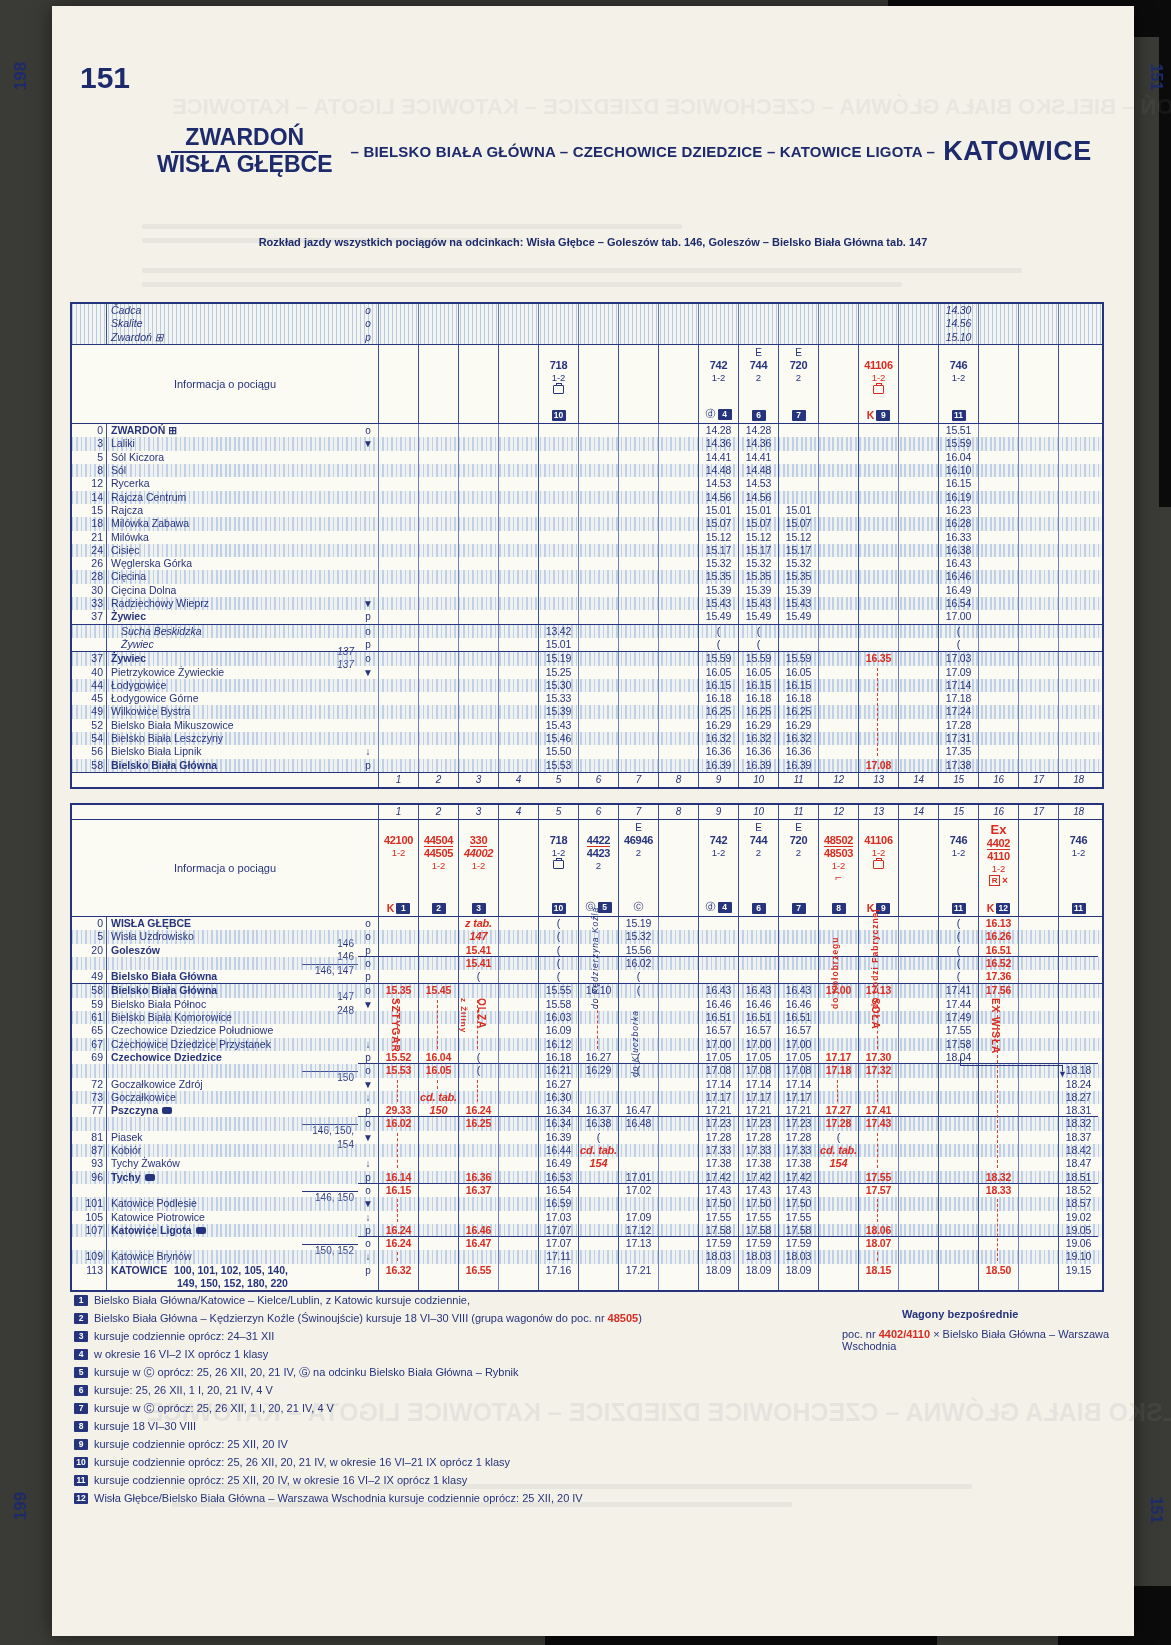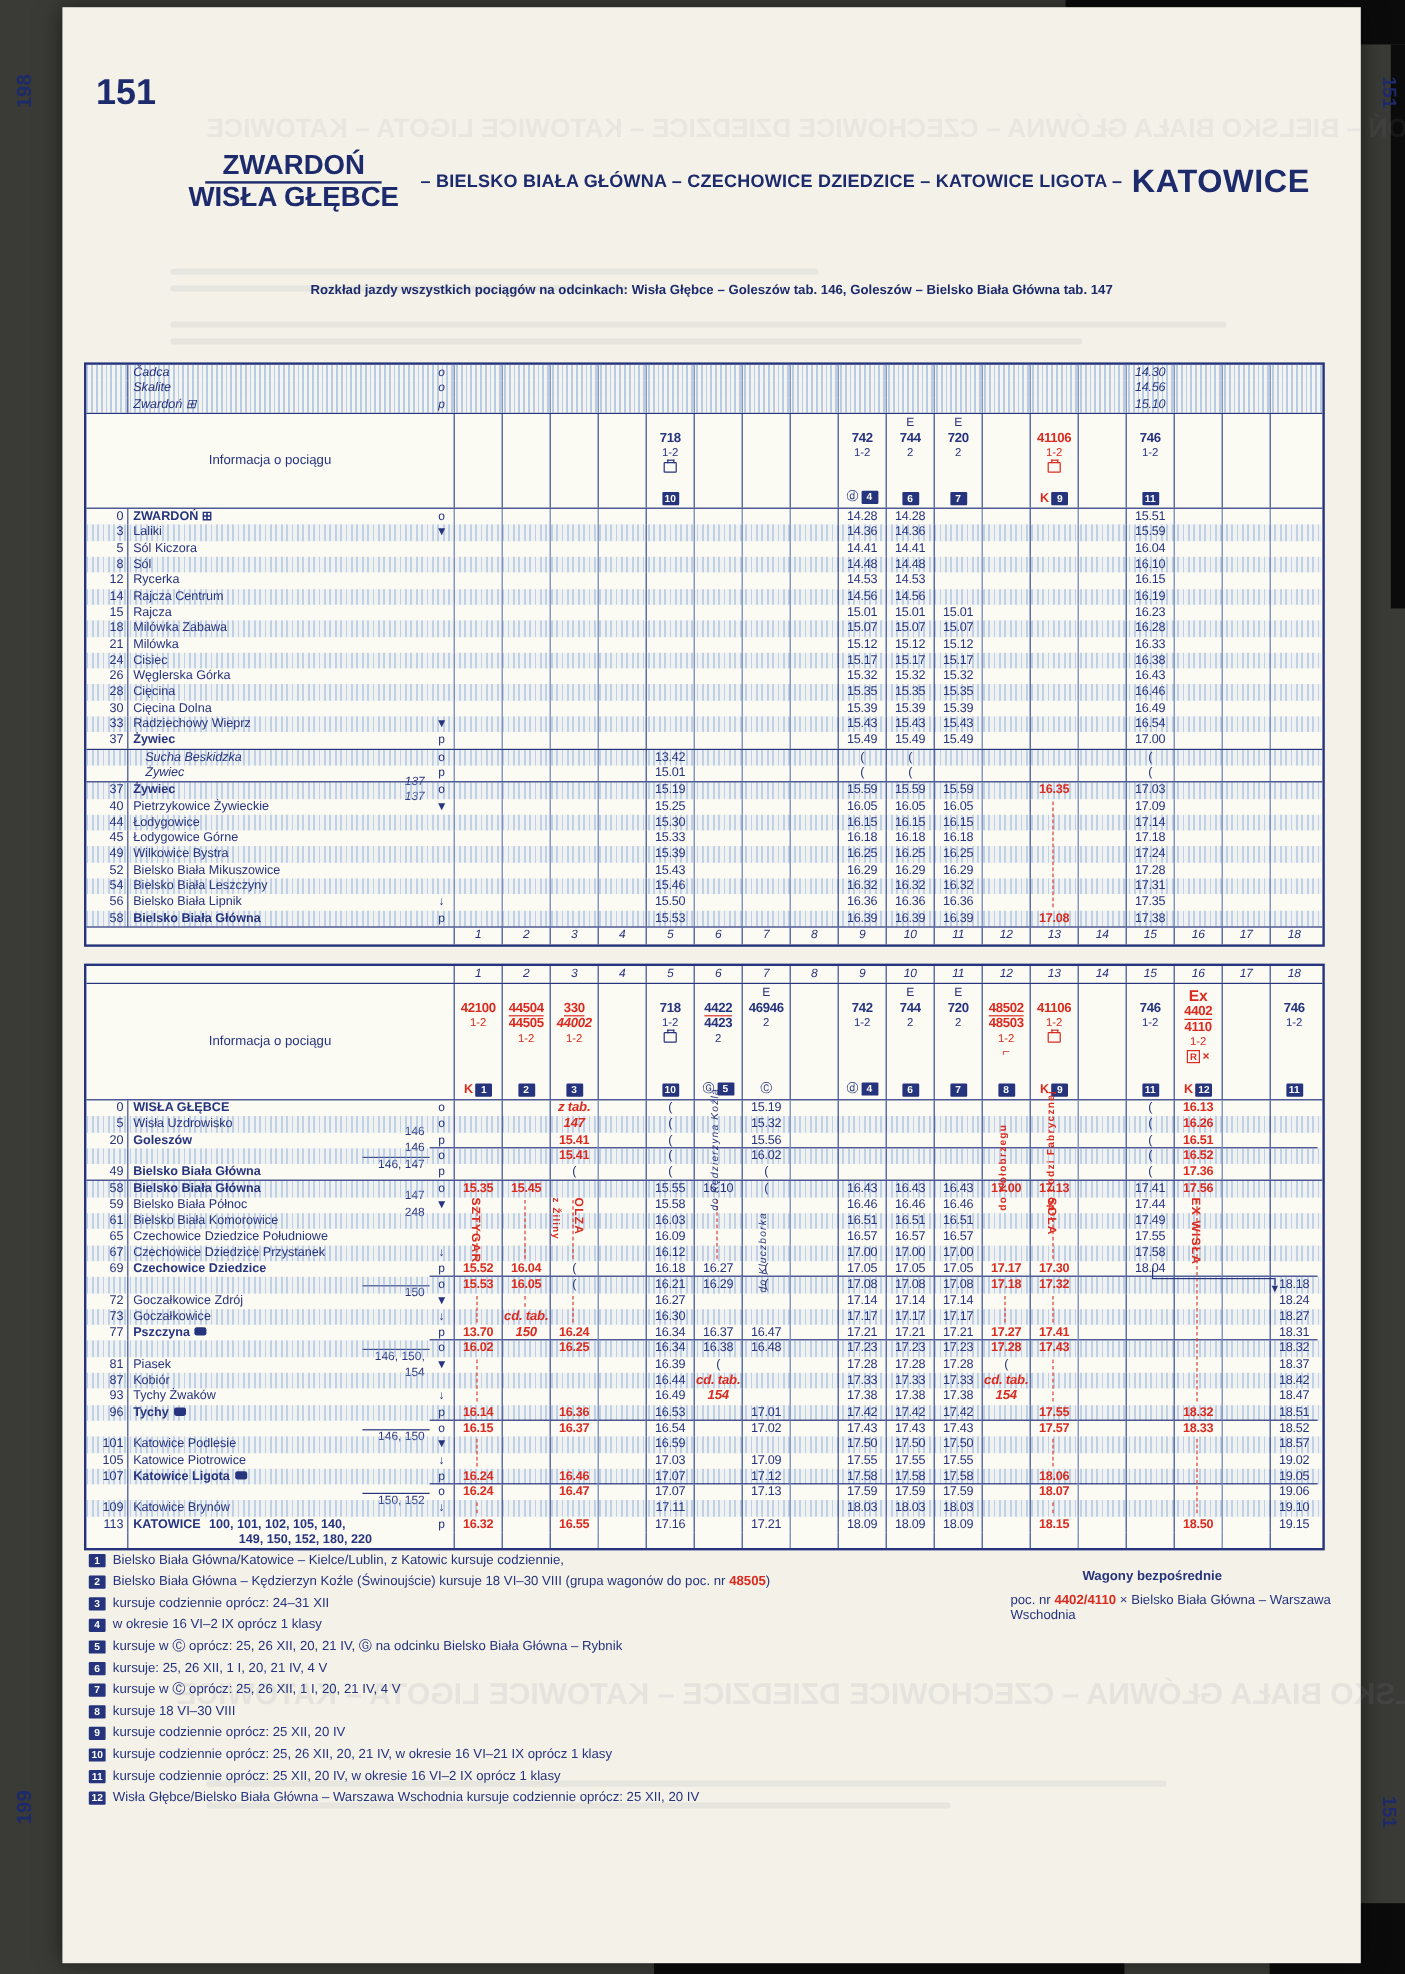--- a/index.html
+++ b/index.html
@@ -1422,21 +1422,21 @@
         <span class="c-t strong"></span>
         <span class="c-t strong"></span>
         <span class="c-t"></span>
         <span class="c-t strong">18.27</span>
       </div>
       <div class="t-row dual-top">
         <span class="c-km">77</span>
         <span class="c-name bold">Pszczyna<span class="st-icon"></span></span>
         <span class="c-tabs">146, 150, 154</span>
         <span class="c-mark">p</span>
-        <span class="c-t strong rt">13.70</span>
+        <span class="c-t strong rt">29.33</span>
         <span class="c-t strong rti">150</span>
         <span class="c-t strong rt">16.24</span>
         <span class="c-t"></span>
         <span class="c-t strong">16.34</span>
         <span class="c-t strong">16.37</span>
         <span class="c-t strong">16.47</span>
         <span class="c-t"></span>
         <span class="c-t strong">17.21</span>
         <span class="c-t strong">17.21</span>
         <span class="c-t strong">17.21</span>
@@ -1731,21 +1731,21 @@
         <span class="c-t strong"></span>
         <span class="c-t strong rt">18.15</span>
         <span class="c-t"></span>
         <span class="c-t strong"></span>
         <span class="c-t strong rt">18.50</span>
         <span class="c-t"></span>
         <span class="c-t strong">19.15</span>
       </div>
       <div class="t-row">
         <span class="c-km"></span>
-        <span class="c-name bold" style="padding-left: 92px;">149, 150, 152, 180, 220</span>
+        <span class="c-name bold" style="padding-left: 70px;">149, 150, 152, 180, 220</span>
         <span class="c-tabs"></span>
         <span class="c-mark"></span>
         <span class="c-t strong"></span>
         <span class="c-t strong"></span>
         <span class="c-t strong"></span>
         <span class="c-t"></span>
         <span class="c-t strong"></span>
         <span class="c-t strong"></span>
         <span class="c-t strong"></span>
         <span class="c-t"></span>

